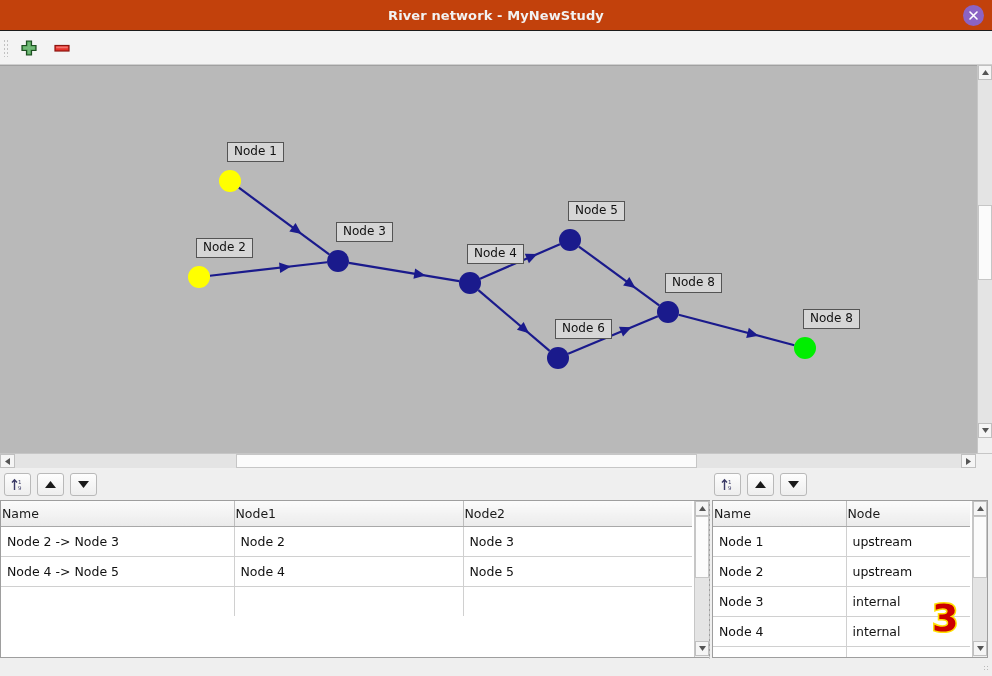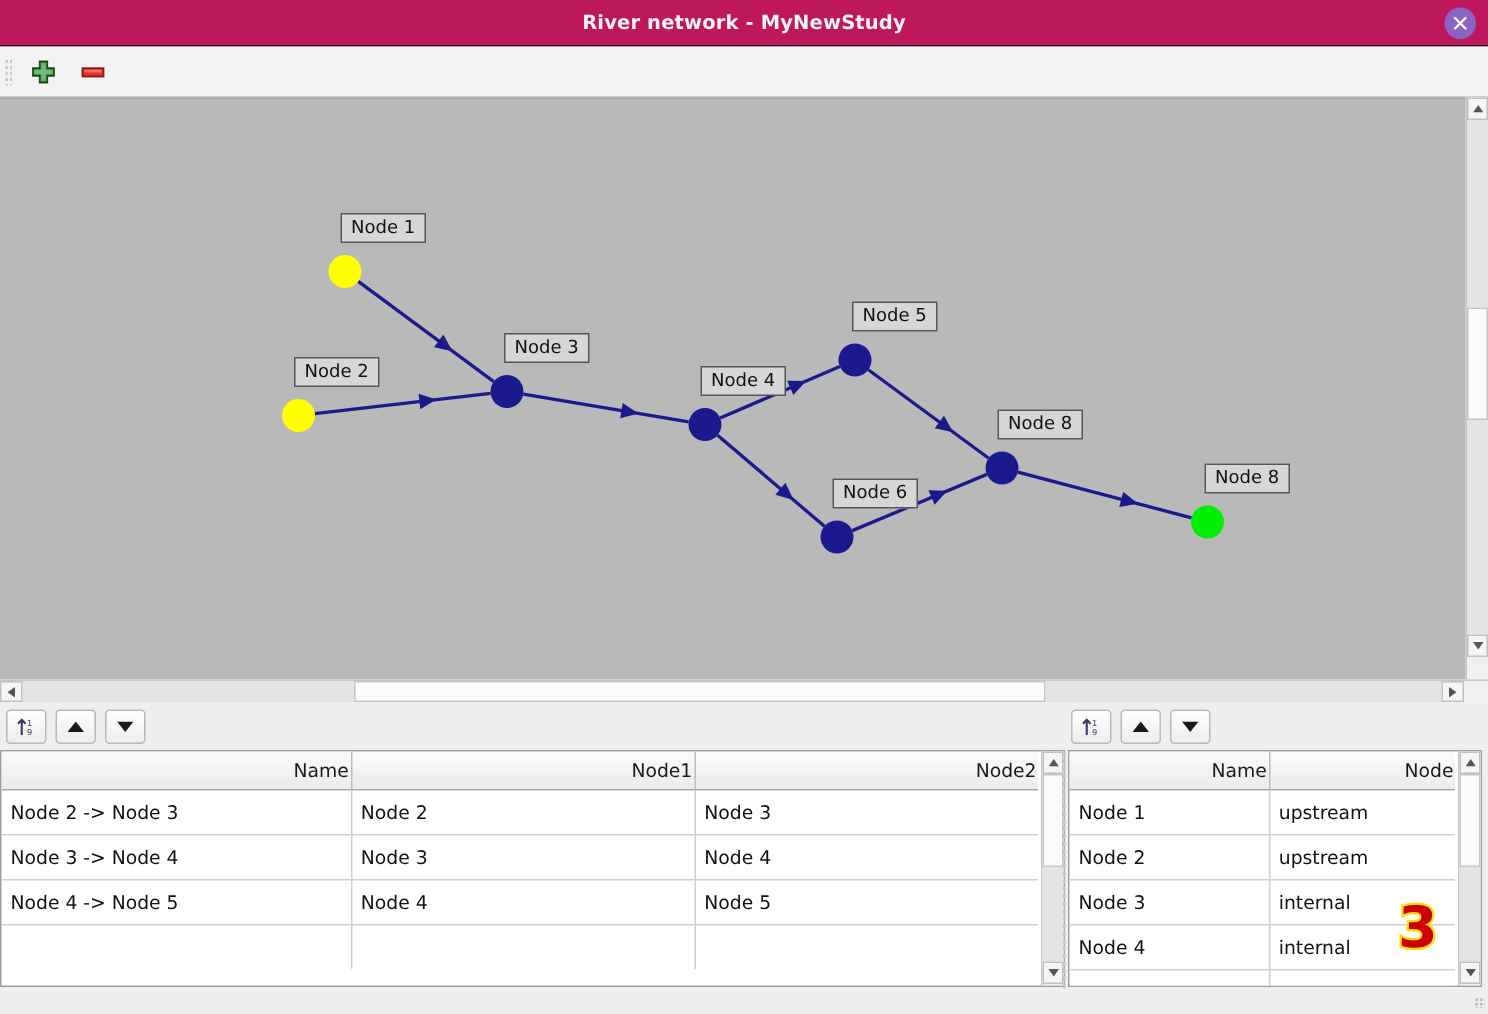--- a/index.html
+++ b/index.html
@@ -7,21 +7,21 @@
     margin: 0; padding: 0;
     width: 992px; height: 676px;
     font-family: "DejaVu Sans", "Liberation Sans", sans-serif;
     overflow: hidden;
     background: #efefef;
   }
 
   
   .titlebar {
     position: absolute; left: 0; top: 0; width: 992px; height: 31px;
-    background: #be185d;
+    background: #c2410c;
     border-bottom: 1px solid #1b1b1b;
   }
   .titlebar-text {
     position: absolute; left: 0; top: 0; width: 992px; height: 31px;
     line-height: 31px; text-align: center;
     color: #f2f2f2; font-size: 13px; font-weight: bold;
     letter-spacing: 0.1px;
   }
   .close-btn {
     position: absolute; right: 8px; top: 5px;
@@ -135,21 +135,21 @@
   }
   #frame-edges { left: 0; width: 710px; height: 158px; }
   #frame-nodes { left: 2px; width: 276px; height: 158px; }
 
   table.grid { border-collapse: collapse; table-layout: fixed; }
   table.grid th {
     background: linear-gradient(#fbfbfb, #ebebeb);
     border-right: 1px solid #bdbdbd;
     border-bottom: 1px solid #a8a8a8;
     font-weight: normal; font-size: 12.5px; color: #1a1a1a;
-    height: 25px; text-align: right;
+    height: 25px; text-align: left;
   }
   table.grid td {
     border-right: 1px solid #d0d0d0;
     border-bottom: 1px solid #d0d0d0;
     font-size: 12.5px; color: #111;
     height: 30px; padding-left: 6px; text-align: left;
     background: #fff;
     white-space: nowrap; overflow: hidden;
   }
   table.grid tr:last-child td { border-bottom: none; }
@@ -300,25 +300,20 @@
             <th style="width: 229px;">Node2</th>
           </tr>
         </thead>
         <tbody>
           <tr>
             <td style="width: 233px;">Node 2 -&gt; Node 3</td>
             <td style="width: 229px;">Node 2</td>
             <td style="width: 229px;">Node 3</td>
           </tr>
           <tr>
-            <td style="width: 233px;">Node 3 -&gt; Node 4</td>
-            <td style="width: 229px;">Node 3</td>
-            <td style="width: 229px;">Node 4</td>
-          </tr>
-          <tr>
             <td style="width: 233px;">Node 4 -&gt; Node 5</td>
             <td style="width: 229px;">Node 4</td>
             <td style="width: 229px;">Node 5</td>
           </tr>
           <tr>
             <td style="width: 233px;"></td>
             <td style="width: 229px;"></td>
             <td style="width: 229px;"></td>
           </tr>
         </tbody>

